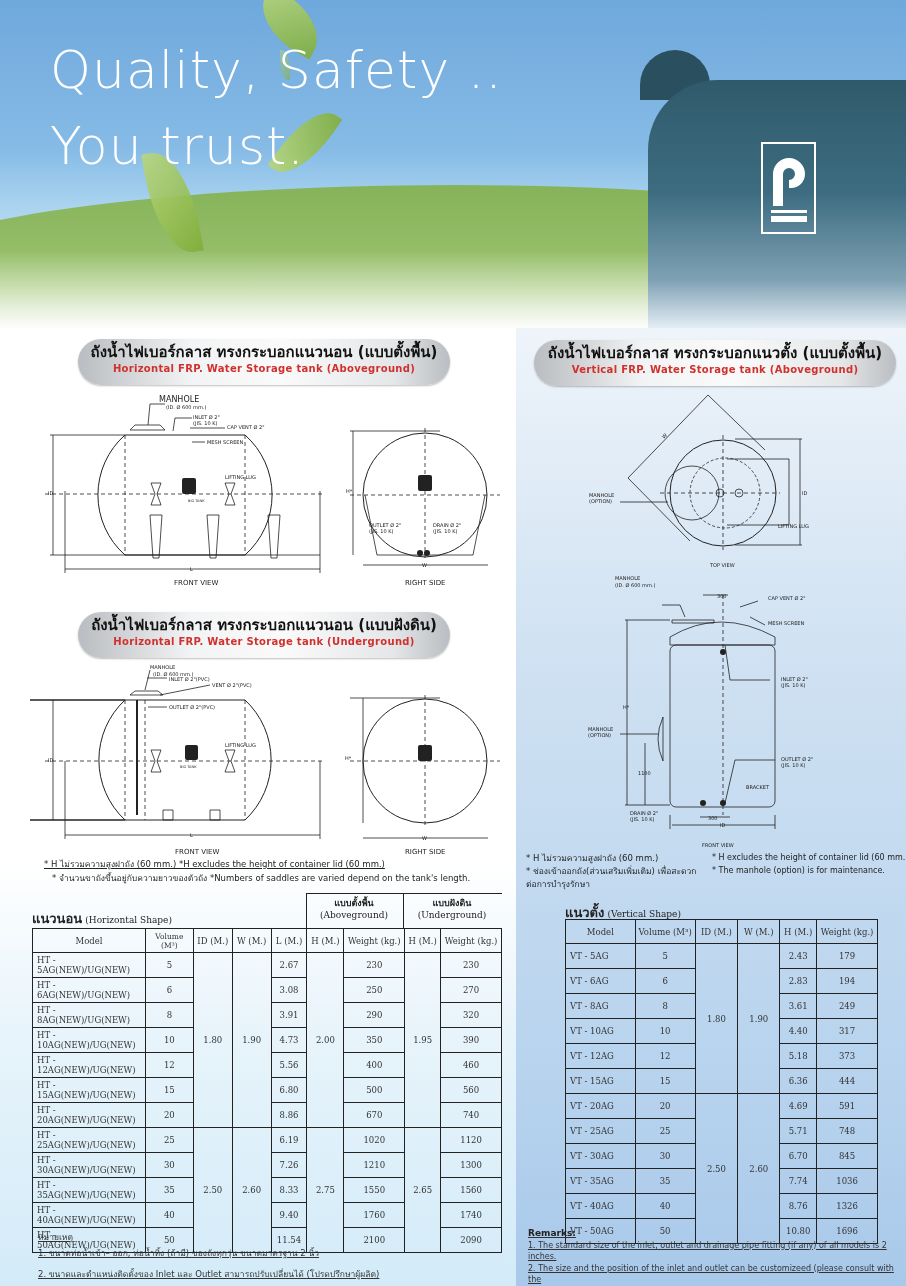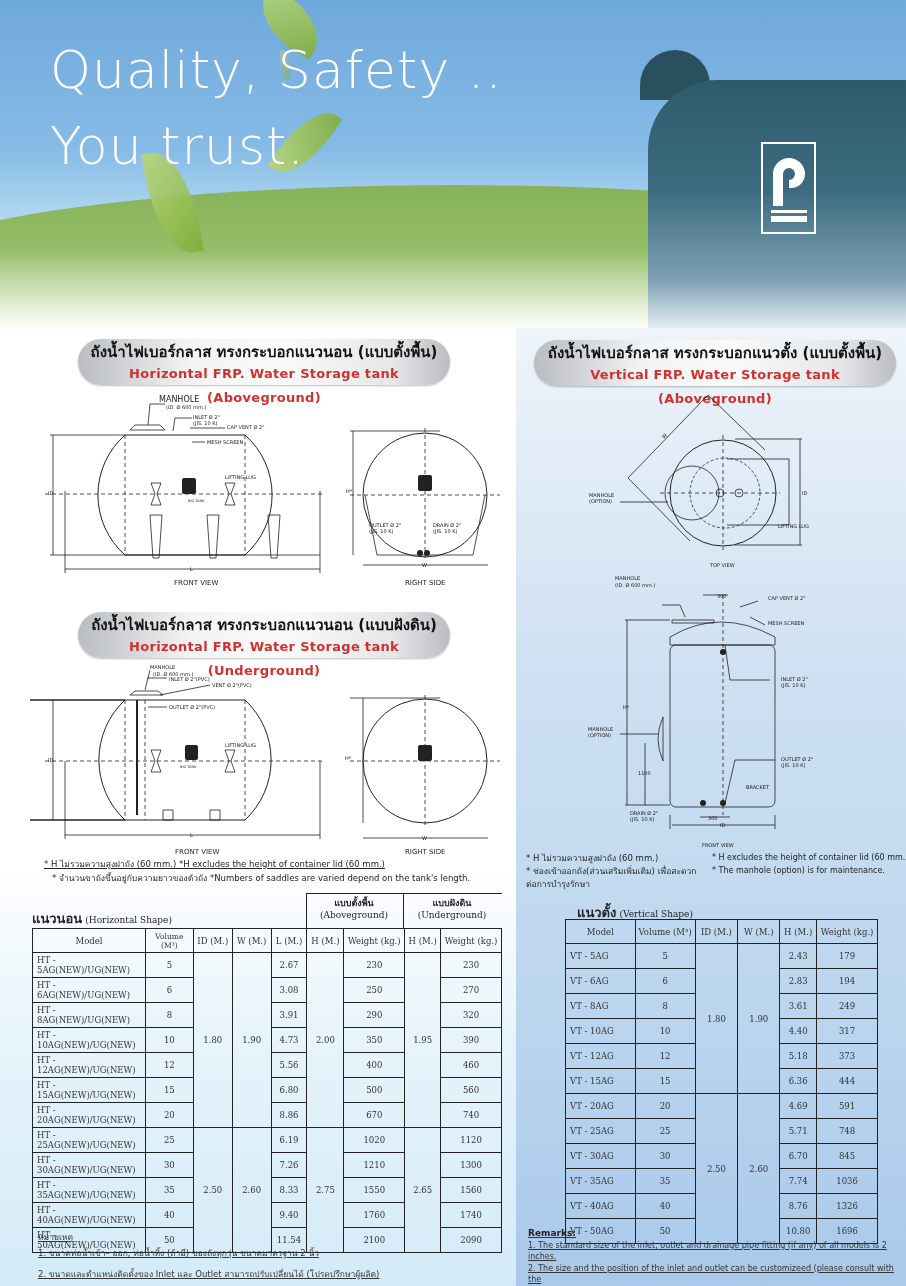--- a/index.html
+++ b/index.html
@@ -20,21 +20,21 @@
     background:linear-gradient(180deg,#2f5a6b 0%, #3d6c80 45%, #7fa1b4 80%, #e8f0f6 100%); }
   .tank-neck { position:absolute; left:0; top:10px; width:70px; height:50px; background:#2a4f5e; border-radius:40px 40px 0 0; }
   .tank-logo { position:absolute; left:113px; top:62px; width:55px; height:92px; border:2px solid #fff; display:flex; align-items:center; justify-content:center; }
   .tank-logo svg { width:44px; height:80px; }
 
   
   .pill { position:absolute; height:46px; border-radius:24px;
     background:linear-gradient(90deg,#b9bcc0 0%, #f2f3f4 30%, #fafafa 55%, #e4e6e8 85%, #babdc1 100%);
     box-shadow:0 1px 2px rgba(0,0,0,.25); text-align:center; padding-top:4px; }
   .pill .th { font-size:15px; font-weight:bold; color:#111; line-height:19px; }
-  .pill .en { font-size:13px; font-weight:bold; color:#d0312d; line-height:24px; letter-spacing:.3px; }
+  .pill .en { font-size:10px; font-weight:bold; color:#d0312d; line-height:14px; letter-spacing:.3px; }
 
   .right-panel { position:absolute; left:516px; top:328px; width:390px; height:958px;
     background:linear-gradient(180deg,#eef4fa 0%, #cfe1f2 35%, #b9d4ee 75%, #a9c9ea 100%); }
   .left-bottom { position:absolute; left:0; top:860px; width:516px; height:426px;
     background:linear-gradient(180deg,#ffffff 0%, #e8f4fb 40%, #d3ebf8 100%); }
 
   .diagram { position:absolute; }
   .cap { position:absolute; font-size:8px; color:#222; }
 
   .note { position:absolute; font-size:8.5px; color:#222; white-space:nowrap; }
@@ -423,21 +423,21 @@
       </tr>
 </tbody>
   </table>
 
 <div class="remarks" style="left:38px;top:1230px;">
   <div>หมายเหตุ</div>
   <div style="margin-top:2px;">1. ขนาดท่อน้ำเข้า– ออก, ท่อน้ำทิ้ง (ถ้ามี) ของถังทุกรุ่น ขนาดมาตรฐาน 2 นิ้ว</div>
   <div style="margin-top:7px;">2. ขนาดและตำแหน่งติดตั้งของ Inlet และ Outlet สามารถปรับเปลี่ยนได้ (โปรดปรึกษาผู้ผลิต)</div>
 </div>
 
-<div class="tbl-title" style="left:565px;top:902px;margin-left:12px;">
+<div class="tbl-title" style="left:565px;top:902px;">
   <b>แนวตั้ง</b>
   <span>(Vertical Shape)</span>
 </div>
 <table class="spec" style="left:565px;top:919px;width:313px;">
   <colgroup>
       <col style="width:70px">
       <col style="width:60px">
       <col style="width:43px">
       <col style="width:42px">
       <col style="width:37px">

